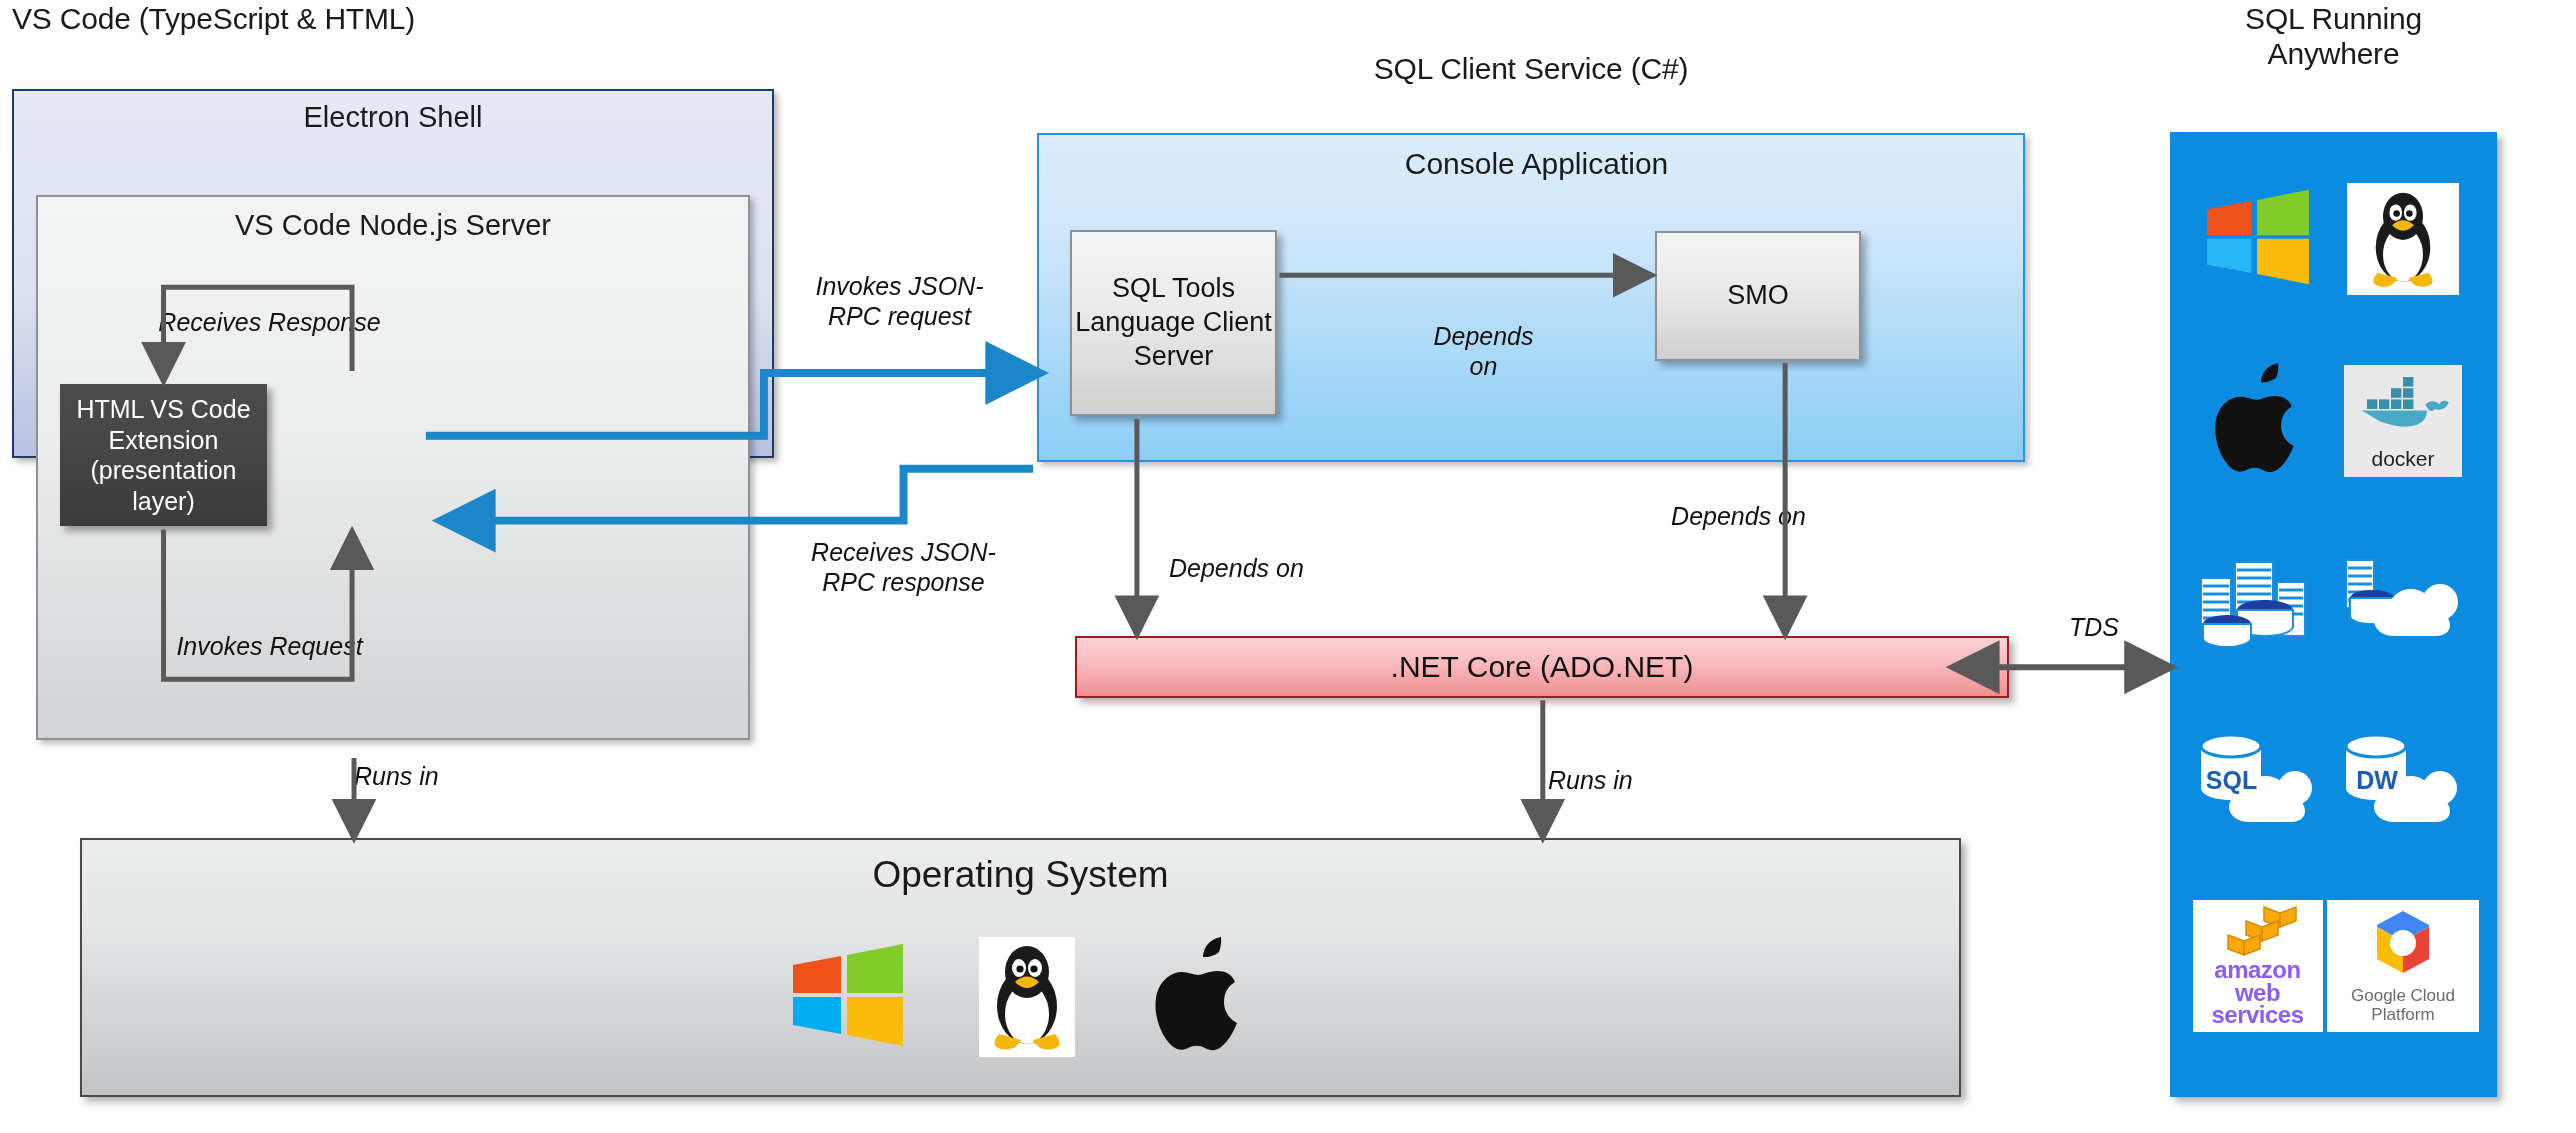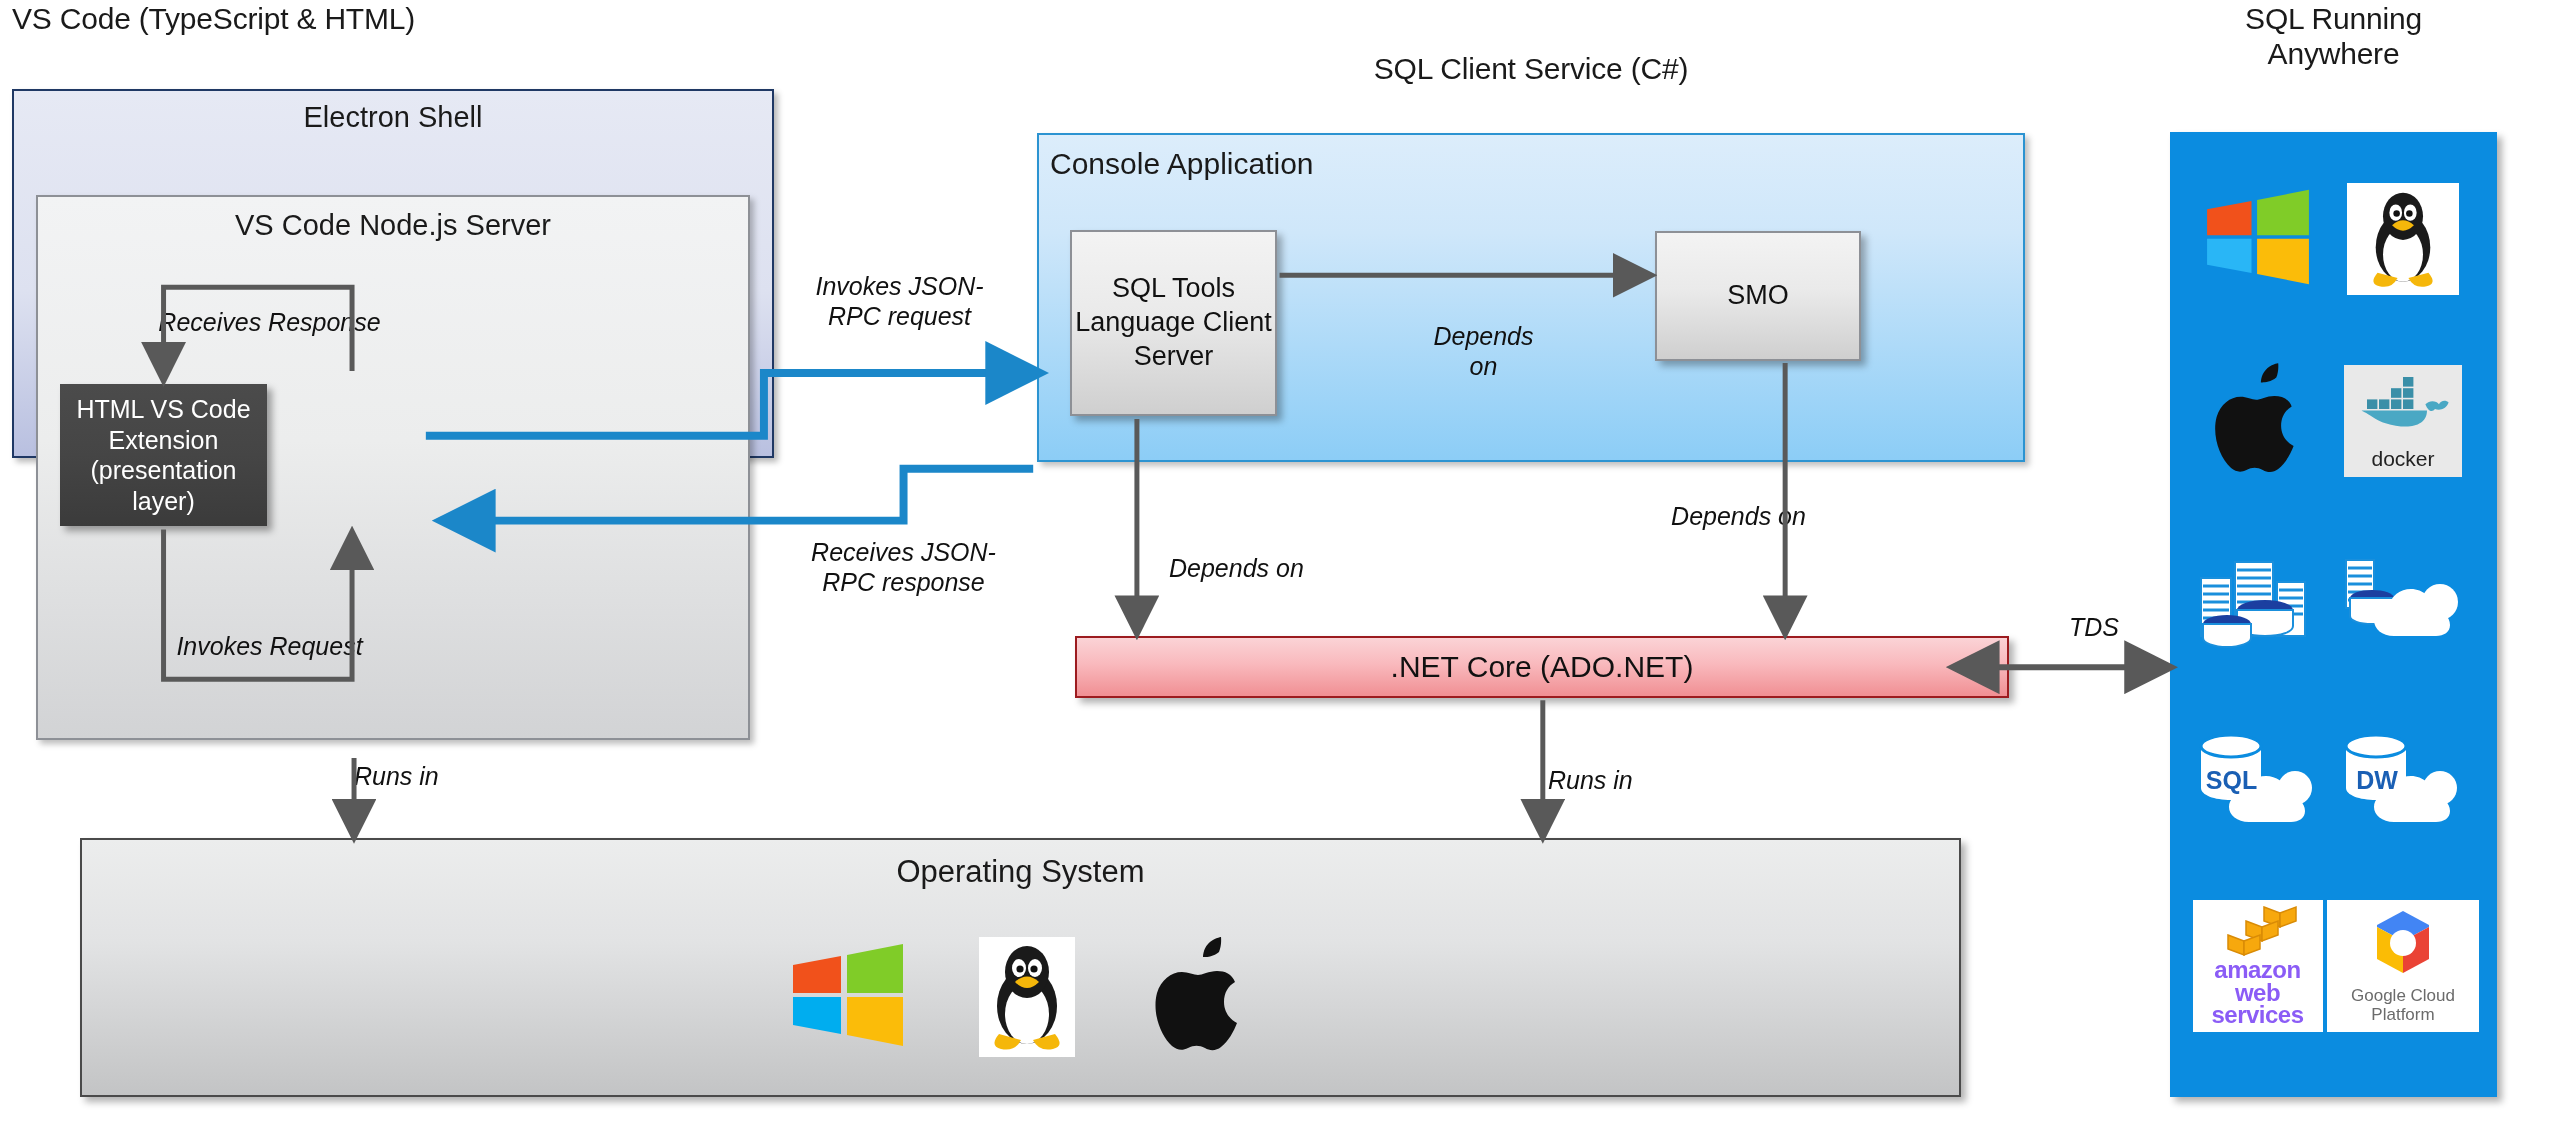--- a/index.html
+++ b/index.html
@@ -49,21 +49,21 @@
   #box-lsclient{left:260px;top:384px;width:184px;height:142px;}
 
   
   .console-app{
     left:1037px;top:133px;width:988px;height:329px;
     border:2px solid #2b93d1;
     background:linear-gradient(180deg,#dcedfb 0%,#cfe7fa 30%,#8ccdf6 100%);
     box-shadow:4px 4px 6px rgba(0,0,0,.25);
   }
   .console-title{
-    position:absolute;left:0;right:0;top:12px;text-align:left;
+    position:absolute;left:0;right:0;top:12px;text-align:center;
     font-size:30px;color:#1a1a1a;padding-left:11px;
   }
 
   .grey-box{
     background:linear-gradient(180deg,#f3f3f3 0%,#eaeaea 45%,#cfcfcf 100%);
     border:2px solid #8d9096;
     display:flex;align-items:center;justify-content:center;text-align:center;
     font-size:27px;line-height:1.25;color:#111;
     box-shadow:5px 5px 7px rgba(0,0,0,.3);
   }
@@ -81,21 +81,21 @@
 
   
   .os-box{
     left:80px;top:838px;width:1881px;height:259px;
     border:2px solid #4a4a4a;
     background:linear-gradient(180deg,#eceded 0%,#e2e3e4 40%,#c3c4c5 100%);
     box-shadow:5px 5px 7px rgba(0,0,0,.3);
   }
   .os-title{
     position:absolute;left:0;right:0;top:14px;text-align:center;
-    font-size:31px;color:#1a1a1a;
+    font-size:37px;color:#1a1a1a;
   }
   .os-logos{
     position:absolute;left:0;right:0;top:82px;height:150px;
     display:flex;align-items:center;justify-content:center;gap:72px;
   }
 
   
   .sql-anywhere{
     left:2170px;top:132px;width:327px;height:965px;
     background:#0b8ce0; box-shadow:5px 5px 7px rgba(0,0,0,.3);

